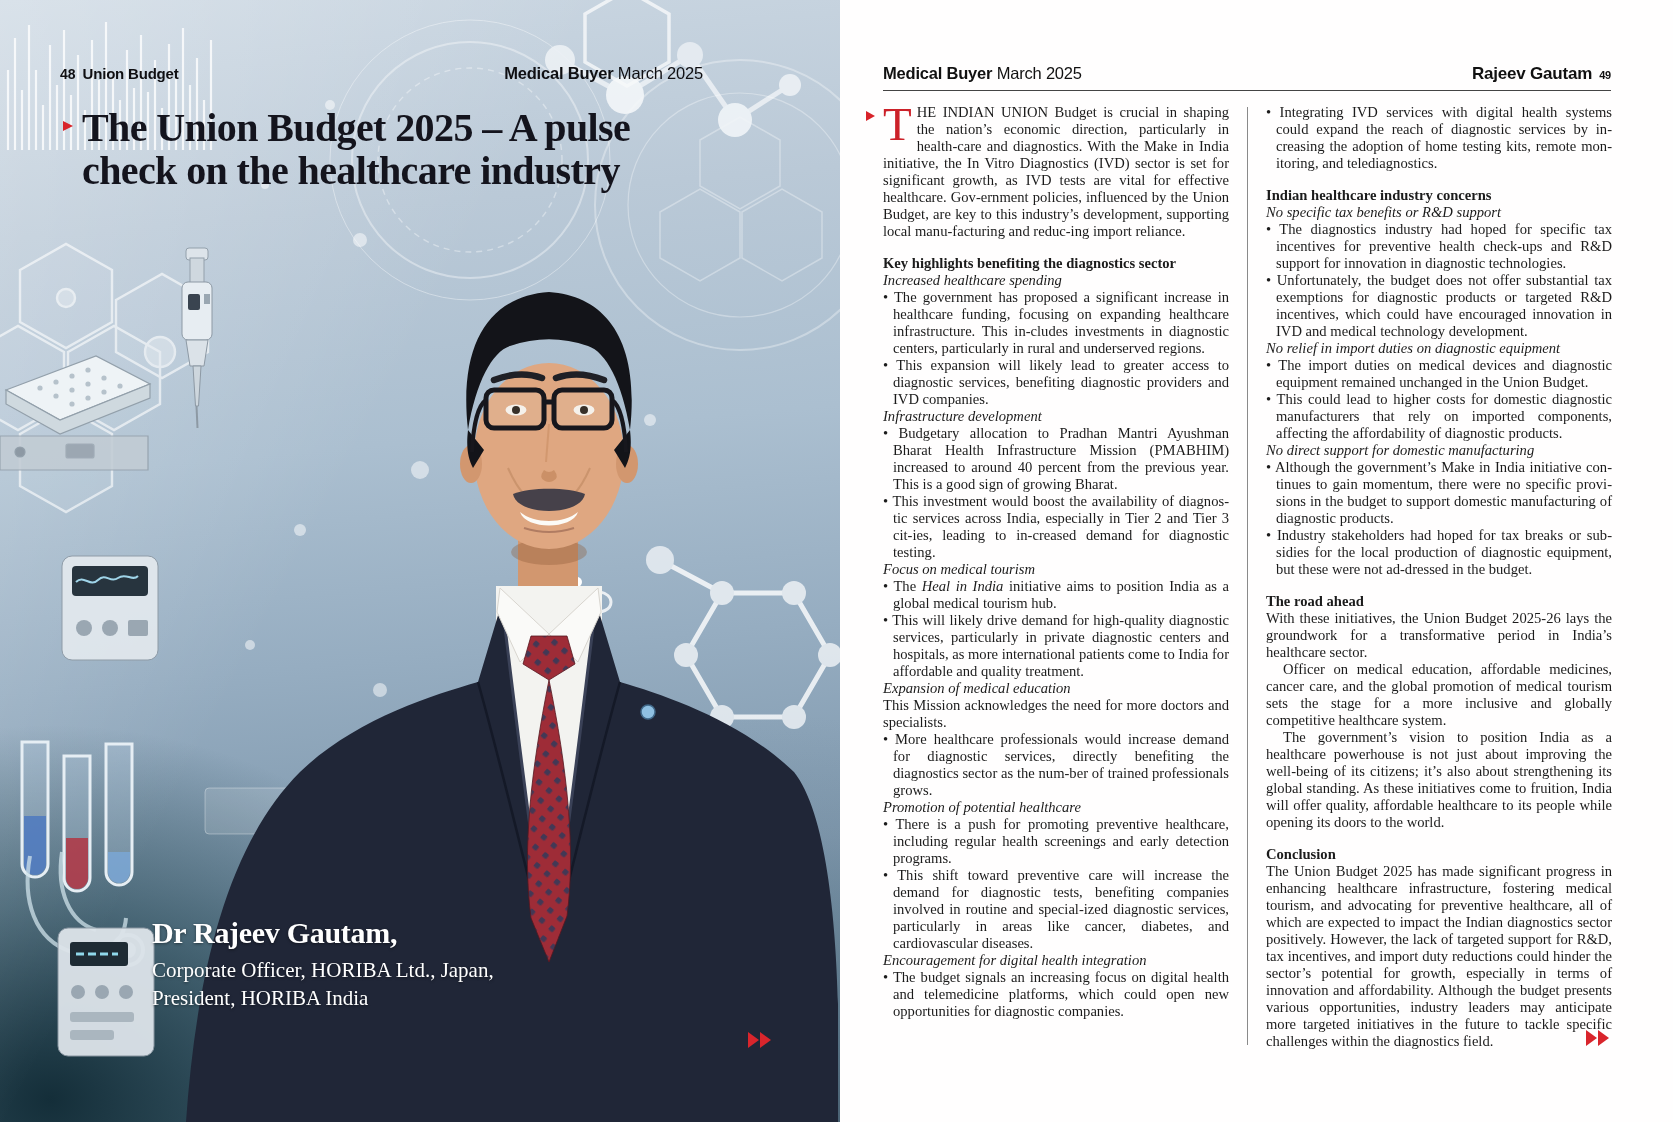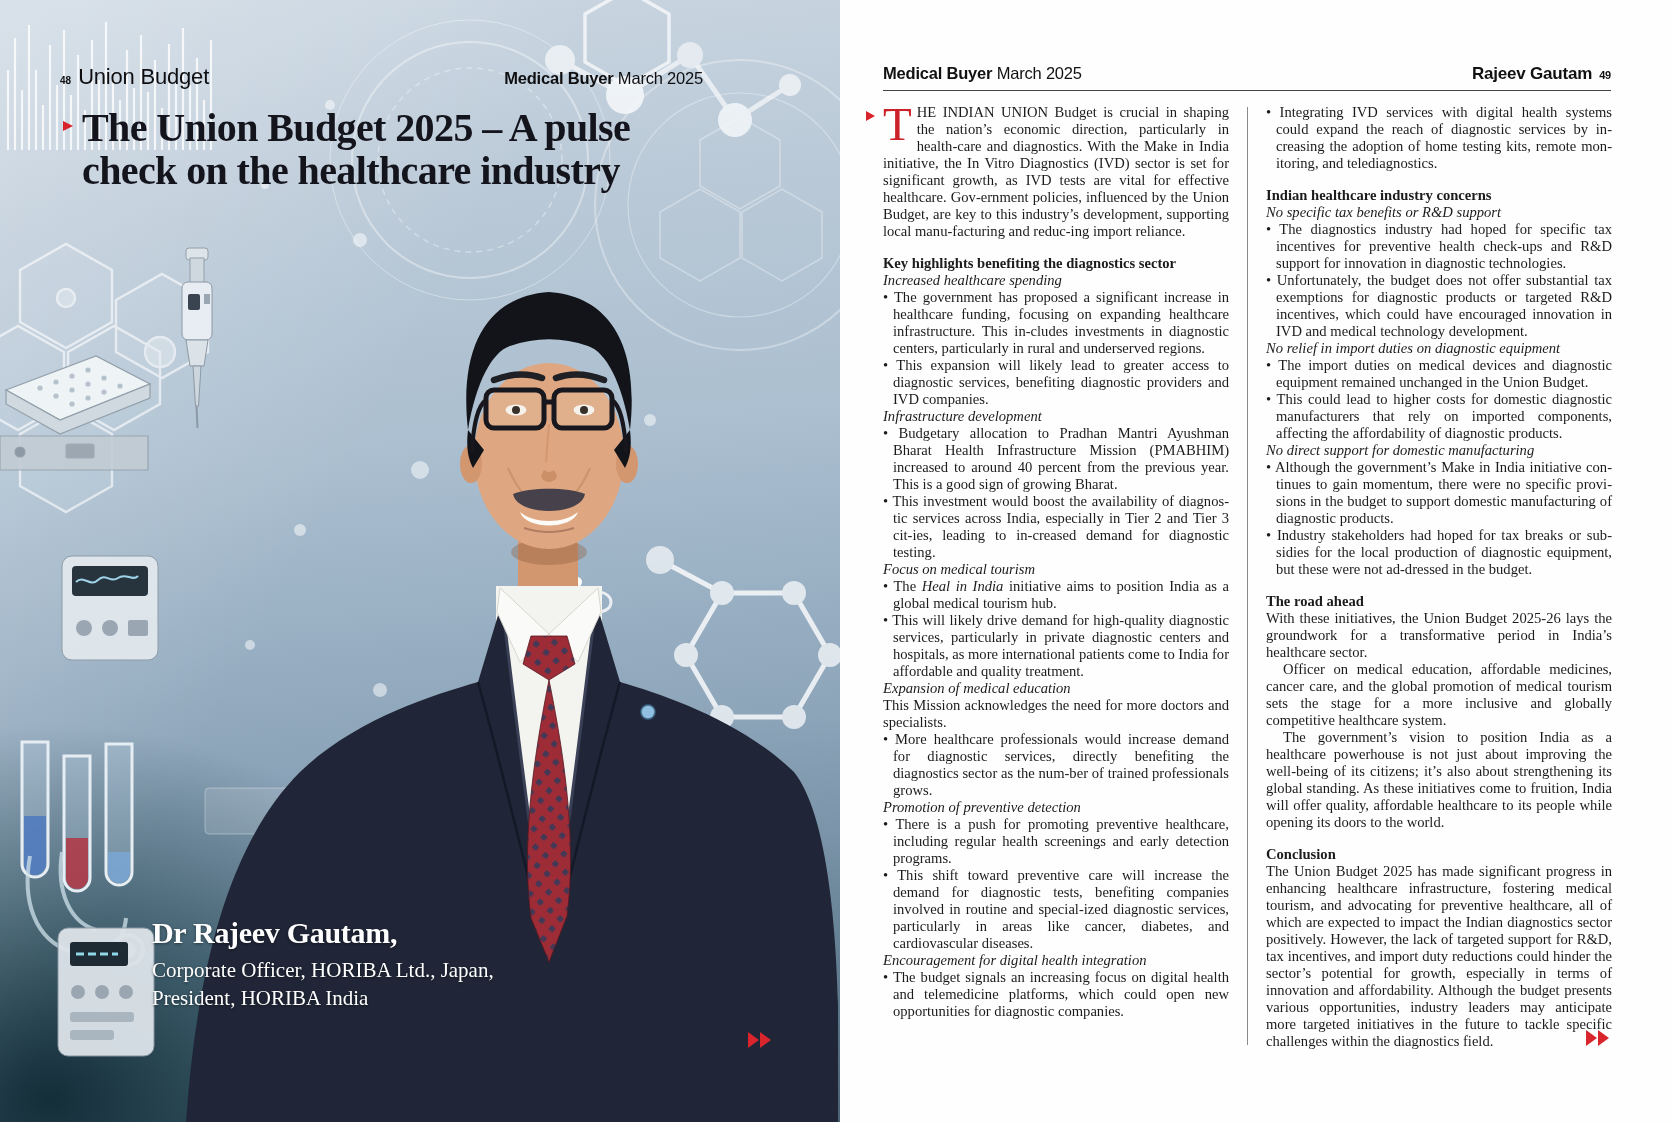--- a/index.html
+++ b/index.html
@@ -9,22 +9,22 @@
   .left-page{position:relative;width:840px;height:1122px;overflow:hidden;flex:none;
     background:
       linear-gradient(118deg, rgba(255,255,255,.28), rgba(255,255,255,0) 42%),
       radial-gradient(ellipse 640px 520px at 6% 98%, #142e39 0%, #27485496 38%, rgba(39,72,84,0) 72%),
       radial-gradient(ellipse 900px 700px at 88% 102%, rgba(88,112,130,.5), rgba(88,112,130,0) 62%),
       linear-gradient(175deg,#cbd7e2 0%,#bac9d7 20%,#abbfd0 40%,#96adc1 58%,#8099ae 76%,#5f7c8f 90%,#41596a 100%);
   }
   .collage,.portrait{position:absolute;left:0;top:0;}
   .lp-header{position:absolute;top:64px;left:60px;right:137px;display:flex;justify-content:space-between;
     align-items:baseline;font-family:"Liberation Sans",sans-serif;color:#0f0f12;z-index:5;}
-  .lp-header .pgnum{font-size:10px;font-weight:bold;margin-right:7px;}
-  .lp-header .section{font-size:22px;font-weight:normal;letter-spacing:-.2px;}
+  .lp-header .pgnum{font-size:14px;font-weight:bold;margin-right:7px;}
+  .lp-header .section{font-size:15px;font-weight:bold;letter-spacing:-.2px;}
   .issue-label{font-size:16.5px;letter-spacing:-.2px;}
   .issue-label b{font-weight:bold;}
   .title{position:absolute;left:82px;top:106px;margin:0;z-index:5;font-family:"Liberation Serif",serif;
     font-weight:bold;font-size:40px;line-height:43px;letter-spacing:-.6px;color:#14141d;}
   .title-marker{position:absolute;left:-19px;top:15px;width:0;height:0;
     border-top:5px solid transparent;border-bottom:5px solid transparent;border-left:10px solid #d8232a;}
   .caption{position:absolute;left:152px;top:916px;z-index:6;color:#ffffff;
     text-shadow:0 1px 3px rgba(0,0,0,.45);}
   .cap-name{font-size:30px;font-weight:bold;margin-bottom:6px;letter-spacing:-.3px;}
   .cap-role{font-size:21px;line-height:28px;font-weight:normal;}
@@ -317,21 +317,21 @@
           <p class="art-bullet"><span>• </span>This expansion will likely lead to greater access to diagnostic services, benefiting diagnostic providers and IVD companies.</p>
           <div class="art-subhead">Infrastructure development</div>
           <p class="art-bullet"><span>• </span>Budgetary allocation to Pradhan Mantri Ayushman Bharat Health Infrastructure Mission (PMABHIM) increased to around 40 percent from the previous year. This is a good sign of growing Bharat.</p>
           <p class="art-bullet"><span>• </span>This investment would boost the availability of diagnos-tic services across India, especially in Tier 2 and Tier 3 cit-ies, leading to in-creased demand for diagnostic testing.</p>
           <div class="art-subhead">Focus on medical tourism</div>
           <p class="art-bullet"><span>• </span>The <i>Heal in India</i> initiative aims to position India as a global medical tourism hub.</p>
           <p class="art-bullet"><span>• </span>This will likely drive demand for high-quality diagnostic services, particularly in private diagnostic centers and hospitals, as more international patients come to India for affordable and quality treatment.</p>
           <div class="art-subhead">Expansion of medical education</div>
           <p class="art-para">This Mission acknowledges the need for more doctors and specialists.</p>
           <p class="art-bullet"><span>• </span>More healthcare professionals would increase demand for diagnostic services, directly benefiting the diagnostics sector as the num-ber of trained professionals grows.</p>
-          <div class="art-subhead">Promotion of preventive detection</div>
+          <div class="art-subhead">Promotion of potential healthcare</div>
           <p class="art-bullet"><span>• </span>There is a push for promoting preventive healthcare, including regular health screenings and early detection programs.</p>
           <p class="art-bullet"><span>• </span>This shift toward preventive care will increase the demand for diagnostic tests, benefiting companies involved in routine and special-ized diagnostic services, particularly in areas like cancer, diabetes, and cardiovascular diseases.</p>
           <div class="art-subhead">Encouragement for digital health integration</div>
           <p class="art-bullet"><span>• </span>The budget signals an increasing focus on digital health and telemedicine platforms, which could open new opportunities for diagnostic companies.</p>
         </div>
       <div class="col-divider"></div>
       <div class="col" id="col2">
           <p class="art-bullet"><span>• </span>Integrating IVD services with digital health systems could expand the reach of diagnostic services by in-creasing the adoption of home testing kits, remote mon-itoring, and telediagnostics.</p>
           <h3 class="art-heading">Indian healthcare industry concerns</h3>
           <div class="art-subhead">No specific tax benefits or R&amp;D support</div>

